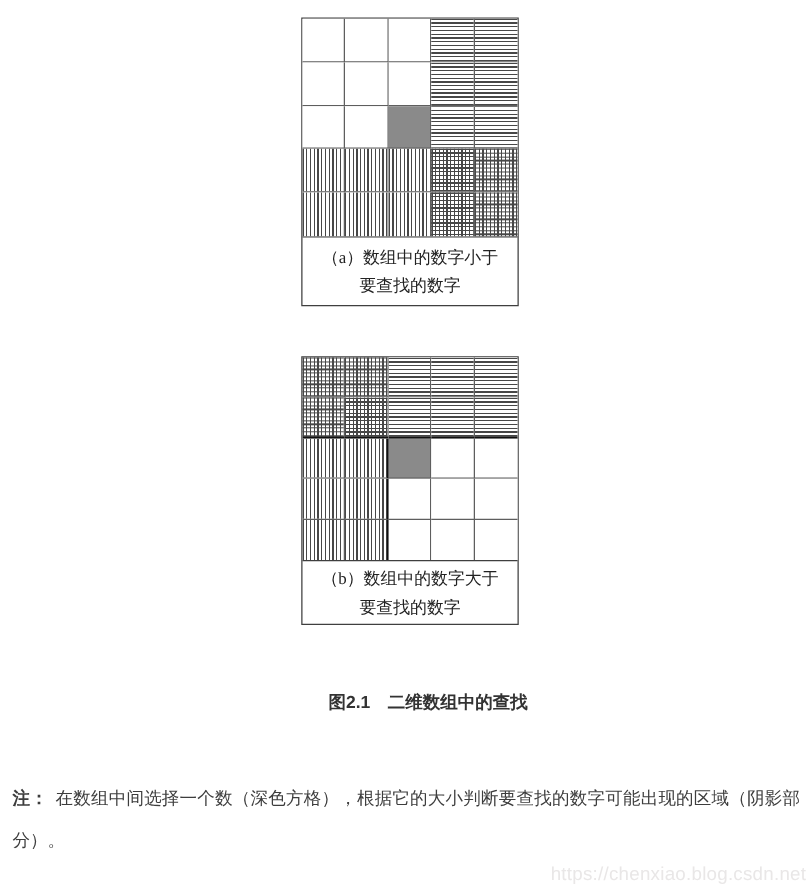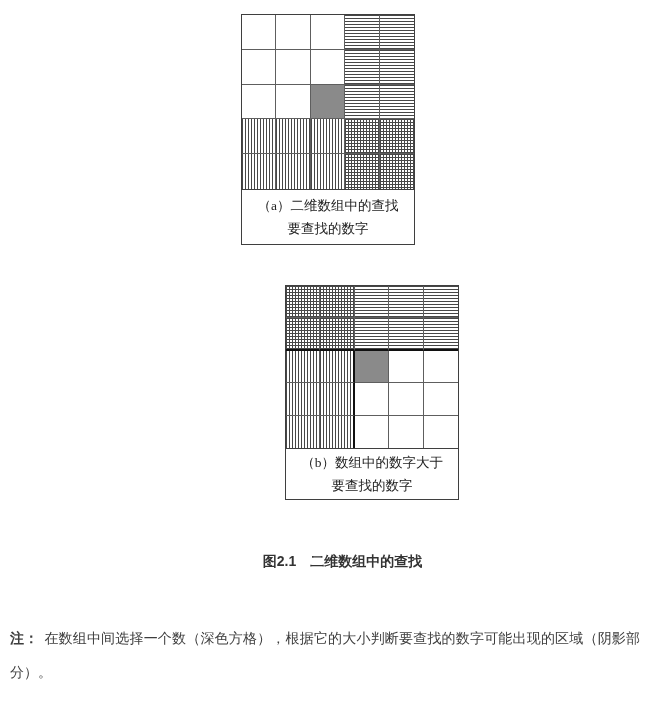--- a/index.html
+++ b/index.html
@@ -21,21 +21,21 @@
     color:var(--text);
   }
   .figure{
     position:absolute;
     width:174px;
     border:1px solid var(--box-border);
     background:#fff;
     display:flex;flex-direction:column;
   }
   .figure-a{left:241px;top:14px;height:231px;}
-  .figure-b{left:241px;top:285px;height:215px;margin-left:44px;}
+  .figure-b{left:241px;top:285px;height:215px;}
   .grid{
     display:grid;
     grid-template-columns:repeat(5,1fr);
     grid-template-rows:repeat(5,1fr);
     border-bottom:1px solid var(--box-border);
     flex:0 0 auto;
   }
   .figure-a .grid{height:175px;}
   .figure-b .grid{height:163px;}
   .cell{
@@ -124,21 +124,21 @@
         <div class="cell cell-v"></div>
         <div class="cell cell-x"></div>
         <div class="cell cell-x"></div>
         <div class="cell cell-v"></div>
         <div class="cell cell-v"></div>
         <div class="cell cell-v"></div>
         <div class="cell cell-x"></div>
         <div class="cell cell-x"></div>
       </div>
     <div class="fig-caption">
-      <div>（a）二维数组中的查找</div>
+      <div>（a）数组中的数字小于</div>
       <div>要查找的数字</div>
     </div>
   </div>
 
   <div class="figure figure-b">
     <div class="grid">
         <div class="cell cell-x"></div>
         <div class="cell cell-x"></div>
         <div class="cell cell-h"></div>
         <div class="cell cell-h"></div>
@@ -169,14 +169,15 @@
       <div>要查找的数字</div>
     </div>
   </div>
 
   <div class="main-caption">图2.1　二维数组中的查找</div>
 
   <div class="note">
     <span class="note-label">注：</span><span>在数组中间选择一个数（深色方格），根据它的大小判断要查找的数字可能出现的区域（阴影部分）。</span>
   </div>
 
+  <div class="watermark">https://chenxiao.blog.csdn.net</div>
 
 </div>
 
 </body></html>

